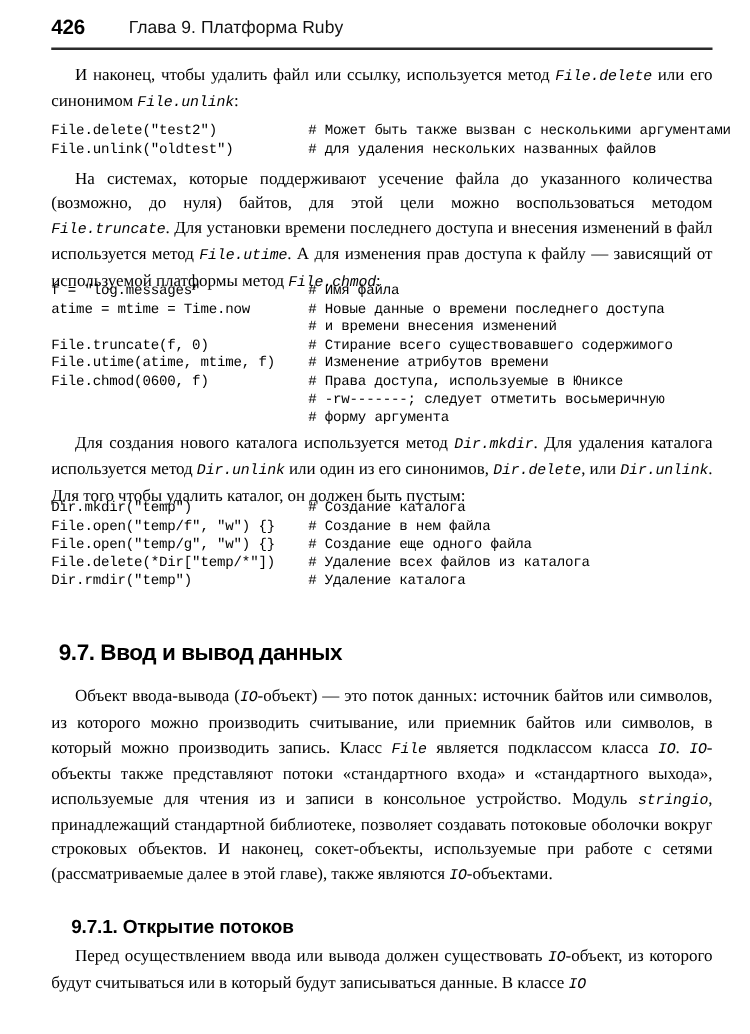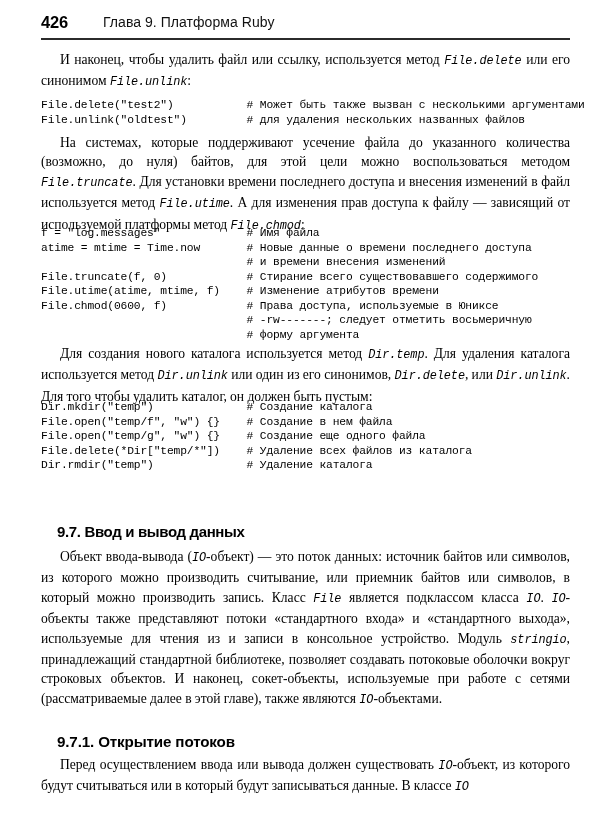--- a/index.html
+++ b/index.html
@@ -104,24 +104,24 @@
     font-size: 11.3px;
     line-height: 14.55px;
     letter-spacing: -0.15px;
     white-space: pre;
     color: #000000;
     tab-size: 4;
   }
 
   
   h2.section {
-    margin: 16px;
+    margin: 6px;
     font-family: "Liberation Sans", "DejaVu Sans", sans-serif;
     font-weight: bold;
-    font-size: 15px;
+    font-size: 18px;
     line-height: 26px;
     letter-spacing: -0.35px;
     color: #000000;
   }
   h3.subsection {
     margin: 16px;
     font-family: "Liberation Sans", "DejaVu Sans", sans-serif;
     font-weight: bold;
     font-size: 15.2px;
     line-height: 19px;
@@ -174,21 +174,21 @@
 atime = mtime = Time.now       # Новые данные о времени последнего доступа
                                # и времени внесения изменений
 File.truncate(f, 0)            # Стирание всего существовавшего содержимого
 File.utime(atime, mtime, f)    # Изменение атрибутов времени
 File.chmod(0600, f)            # Права доступа, используемые в Юниксе
                                # -rw-------; следует отметить восьмеричную
                                # форму аргумента</pre>
     </div>
 
     <div class="blk" id="blk-p3">
-      <p class="body indent">Для создания нового каталога используется метод <code>Dir.temp</code>. Для удаления каталога используется метод <code>Dir.unlink</code> или один из его синонимов, <code>Dir.delete</code>, или <code>Dir.unlink</code>. Для того чтобы удалить каталог, он должен быть пустым:</p>
+      <p class="body indent">Для создания нового каталога используется метод <code>Dir.mkdir</code>. Для удаления каталога используется метод <code>Dir.unlink</code> или один из его синонимов, <code>Dir.delete</code>, или <code>Dir.unlink</code>. Для того чтобы удалить каталог, он должен быть пустым:</p>
     </div>
 
     <div class="blk" id="blk-code3">
       <pre class="listing">Dir.mkdir("temp")              # Создание каталога
 File.open("temp/f", "w") {}    # Создание в нем файла
 File.open("temp/g", "w") {}    # Создание еще одного файла
 File.delete(*Dir["temp/*"])    # Удаление всех файлов из каталога
 Dir.rmdir("temp")              # Удаление каталога</pre>
     </div>
 

